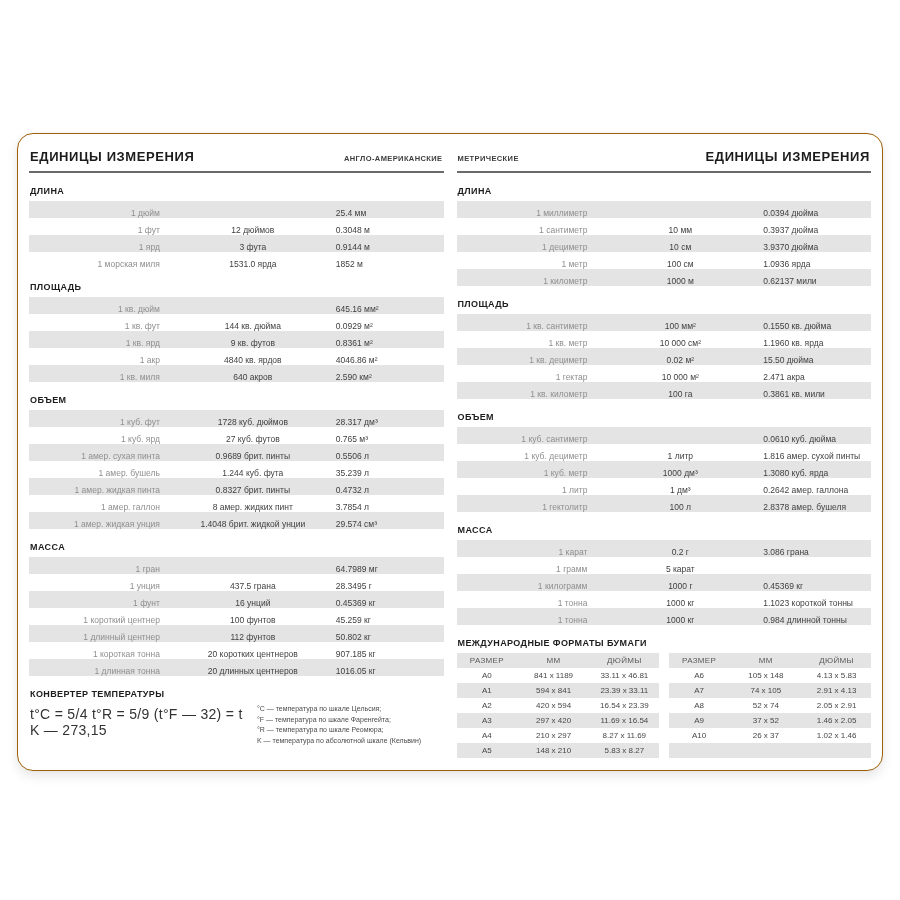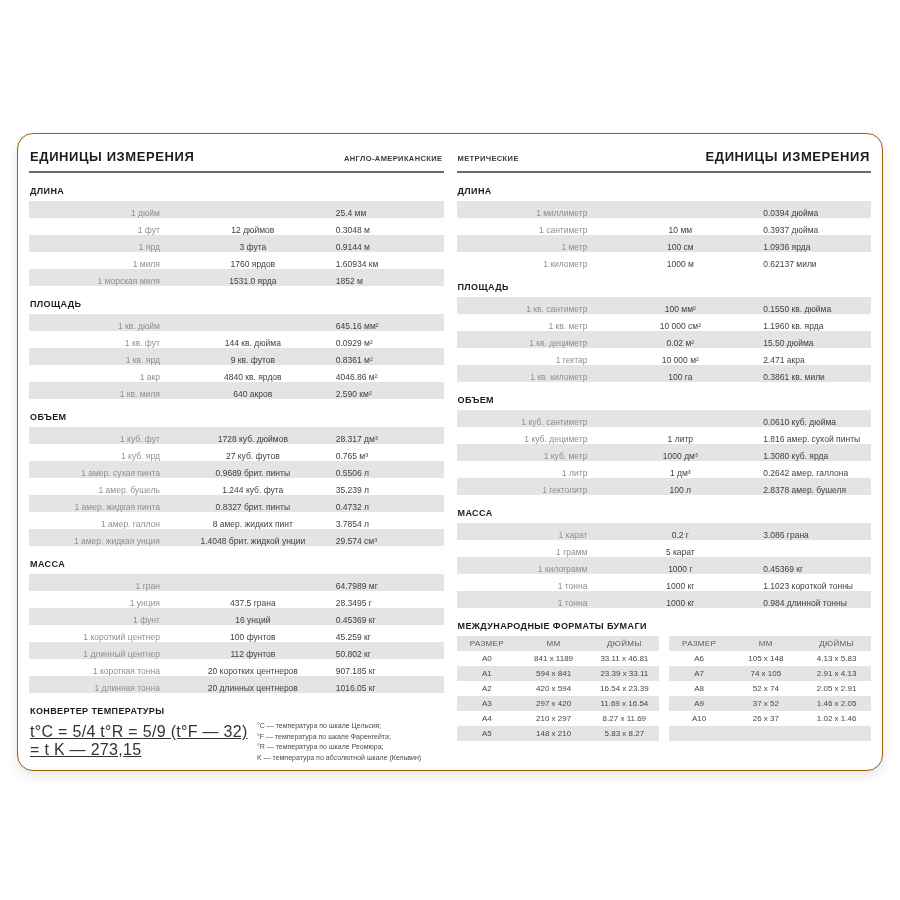--- a/index.html
+++ b/index.html
@@ -23,21 +23,21 @@
   .section { margin-top:13px; }
   .sec-title { font-size:9px; font-weight:bold; letter-spacing:0.4px; color:var(--title_text,#1c1c1c); margin:0 1px 5px 1px; }
   .utable { width:100%; }
   .urow { display:flex; height:17px; align-items:flex-end; font-size:8.5px; }
   .urow:nth-child(odd) { background:var(--row_shade,#e4e4e4); }
   .ucell { box-sizing:border-box; white-space:nowrap; overflow:hidden; }
   .ucell.c0 { width:34%; text-align:right; color:var(--unit_text,#8f8f8f); padding-right:10px; }
   .ucell.c1 { width:40%; text-align:center; color:var(--value_text,#3f3f3f); }
   .ucell.c2 { width:26%; text-align:left;  color:var(--value_text,#3f3f3f); }
   .temp-body { display:flex; margin-top:5px; }
-  .formula { width:55%; font-size:16px; letter-spacing:0.3px; color:#333333; padding:2px 4px 0 1px; box-sizing:border-box;text-decoration:underline; }
+  .formula { width:55%; font-size:14px; letter-spacing:0.3px; color:#333333; padding:2px 4px 0 1px; box-sizing:border-box; }
   .legend { font-size:7px; color:#4a4a4a; line-height:10.5px; }
   .paper-tables { display:flex; gap:10px; margin-top:5px; }
   .ptable { flex:1; min-width:0; }
   .prow { display:flex; height:15px; align-items:center; font-size:8px; color:#474747; }
   .prow:nth-child(odd) { background:var(--row_shade,#e4e4e4); }
   .prow.header { color:#5a5a5a; letter-spacing:0.3px; }
   .pcell { text-align:center; white-space:nowrap; overflow:hidden; }
   .pcell.c0 { width:30%; }
   .pcell.c1 { width:36%; }
   .pcell.c2 { width:34%; }
@@ -67,25 +67,20 @@
               <div class="ucell c0">1 фут</div>
               <div class="ucell c1">12 дюймов</div>
               <div class="ucell c2">0.3048 м</div>
             </div>
             <div class="urow">
               <div class="ucell c0">1 ярд</div>
               <div class="ucell c1">3 фута</div>
               <div class="ucell c2">0.9144 м</div>
             </div>
             <div class="urow">
-              <div class="ucell c0">1 миля</div>
-              <div class="ucell c1">1760 ярдов</div>
-              <div class="ucell c2">1.60934 км</div>
-            </div>
-            <div class="urow">
               <div class="ucell c0">1 морская миля</div>
               <div class="ucell c1">1531.0 ярда</div>
               <div class="ucell c2">1852 м</div>
             </div>
           </div>
         </div>
         <div class="section">
           <div class="sec-title">ПЛОЩАДЬ</div>
           <div class="utable">
             <div class="urow">
@@ -226,20 +221,25 @@
               <div class="ucell c0">1 миллиметр</div>
               <div class="ucell c1"></div>
               <div class="ucell c2">0.0394 дюйма</div>
             </div>
             <div class="urow">
               <div class="ucell c0">1 сантиметр</div>
               <div class="ucell c1">10 мм</div>
               <div class="ucell c2">0.3937 дюйма</div>
             </div>
             <div class="urow">
+              <div class="ucell c0">1 дециметр</div>
+              <div class="ucell c1">10 см</div>
+              <div class="ucell c2">3.9370 дюйма</div>
+            </div>
+            <div class="urow">
               <div class="ucell c0">1 метр</div>
               <div class="ucell c1">100 см</div>
               <div class="ucell c2">1.0936 ярда</div>
             </div>
             <div class="urow">
               <div class="ucell c0">1 километр</div>
               <div class="ucell c1">1000 м</div>
               <div class="ucell c2">0.62137 мили</div>
             </div>
           </div>

